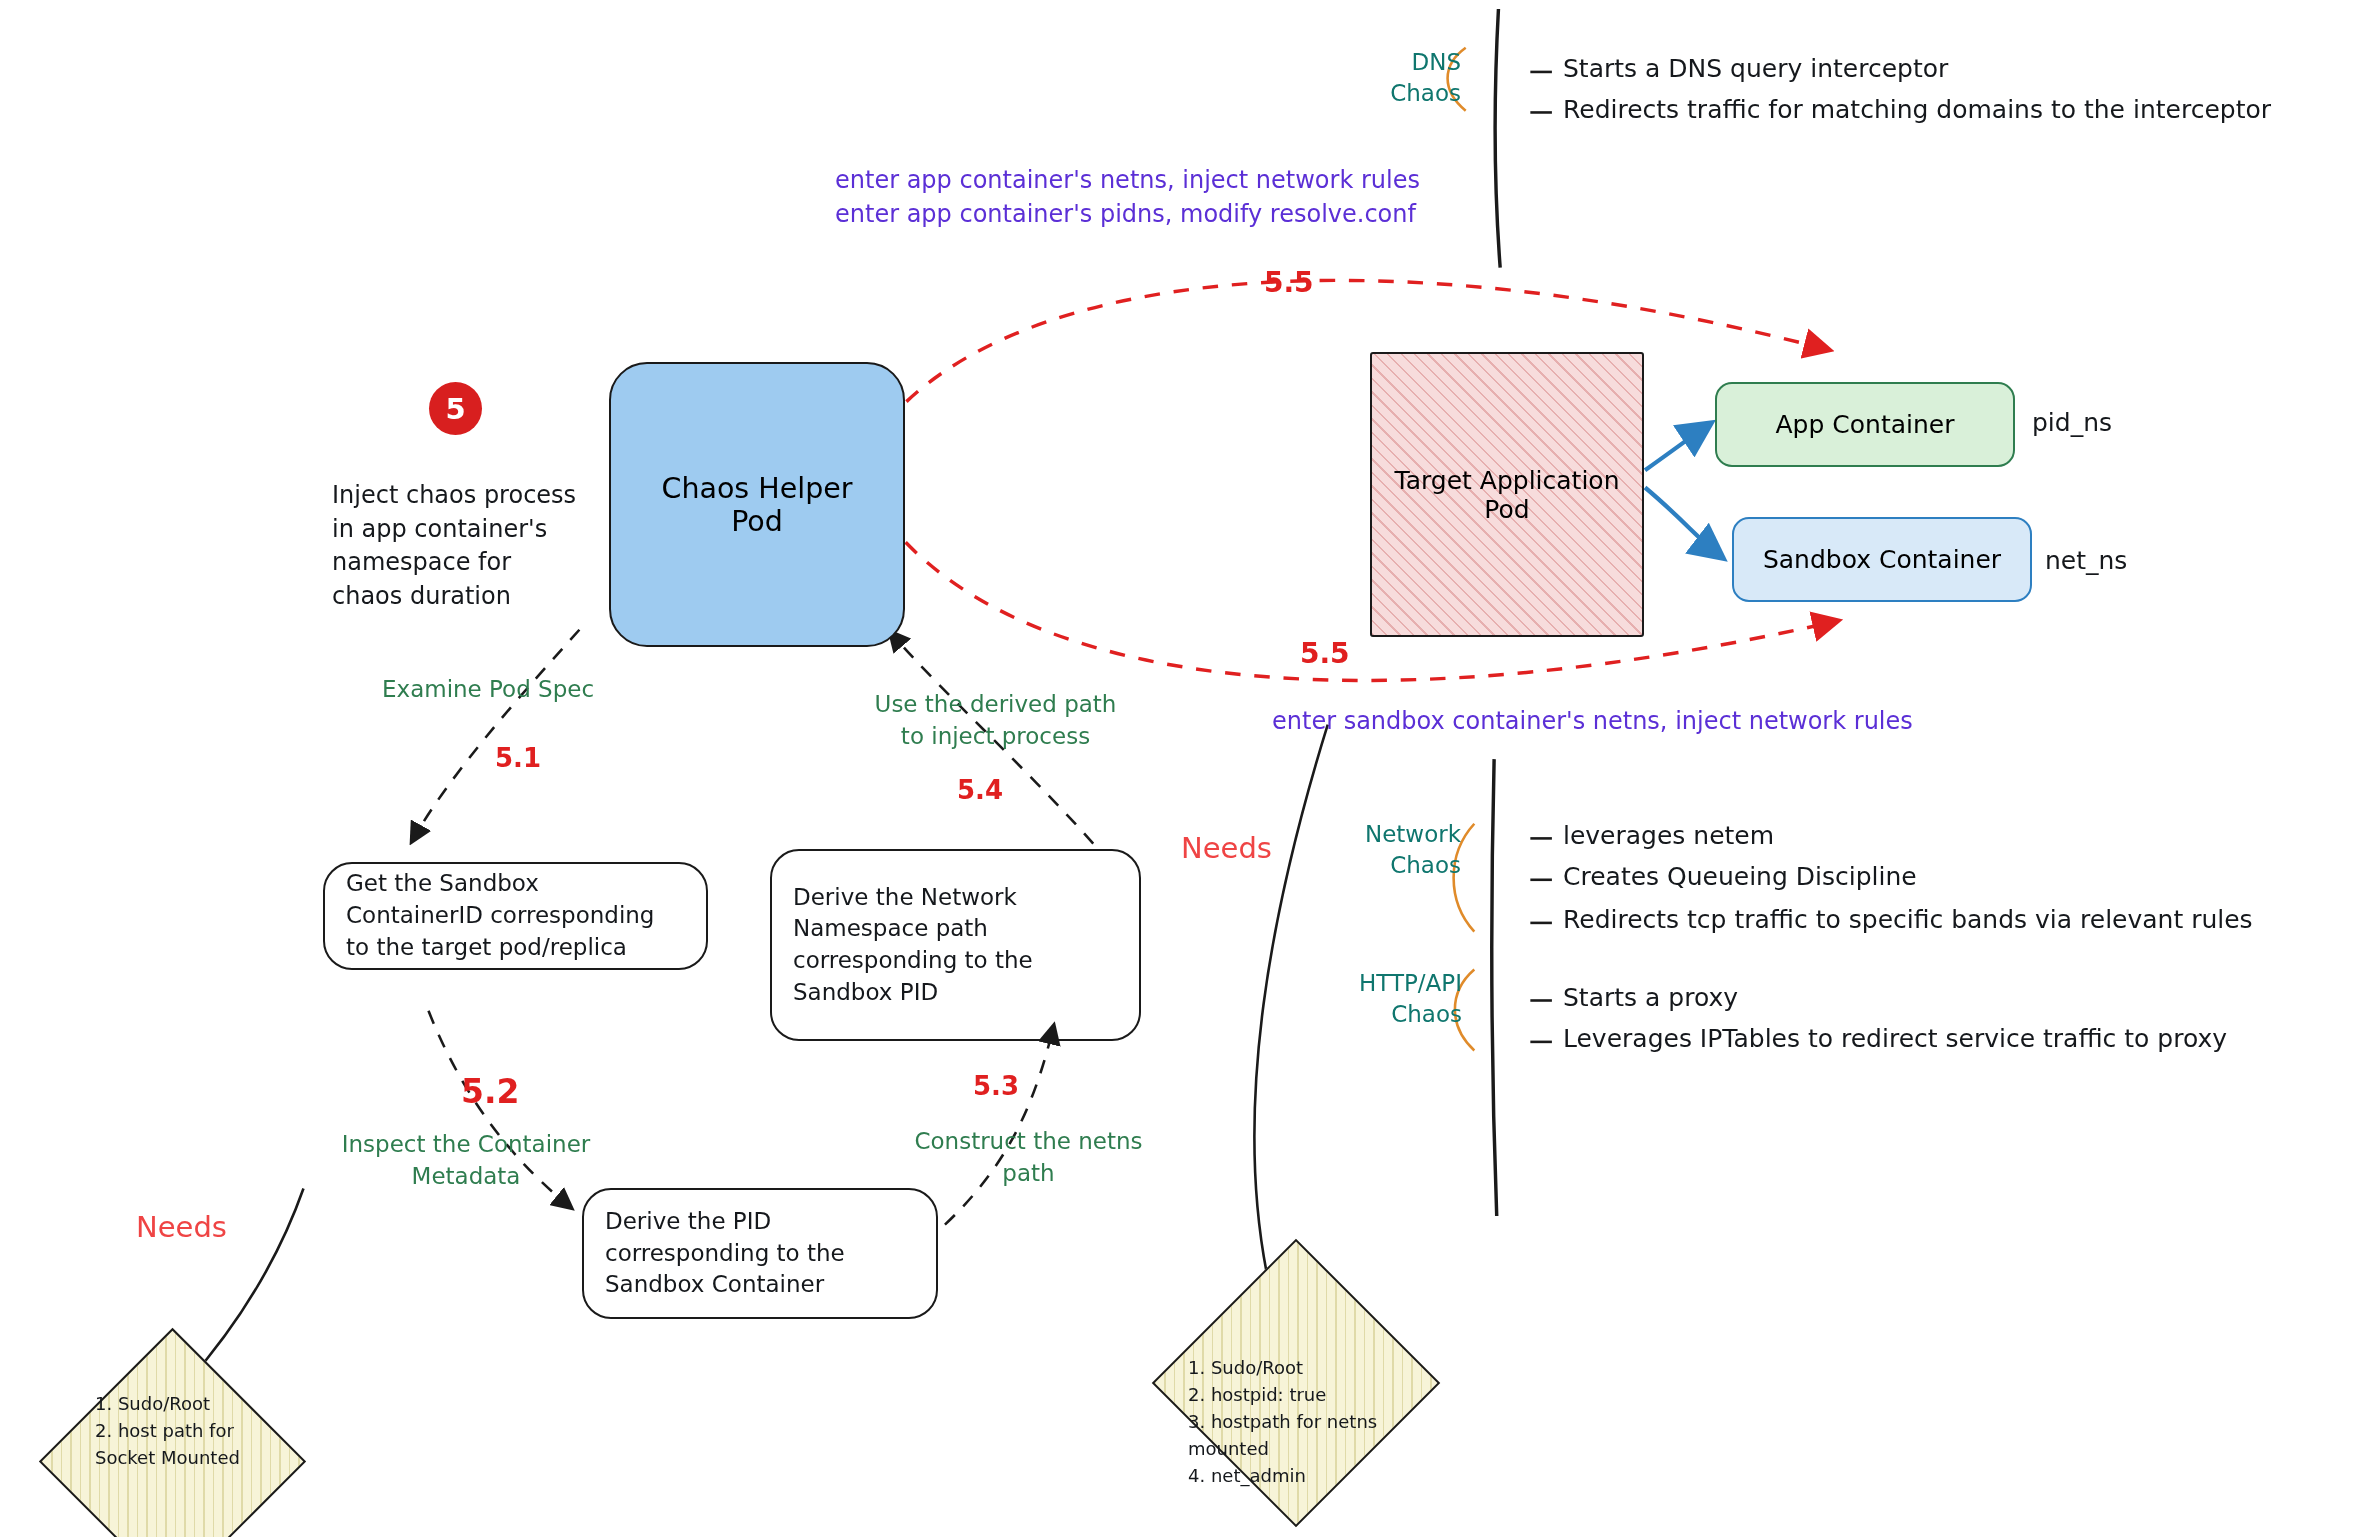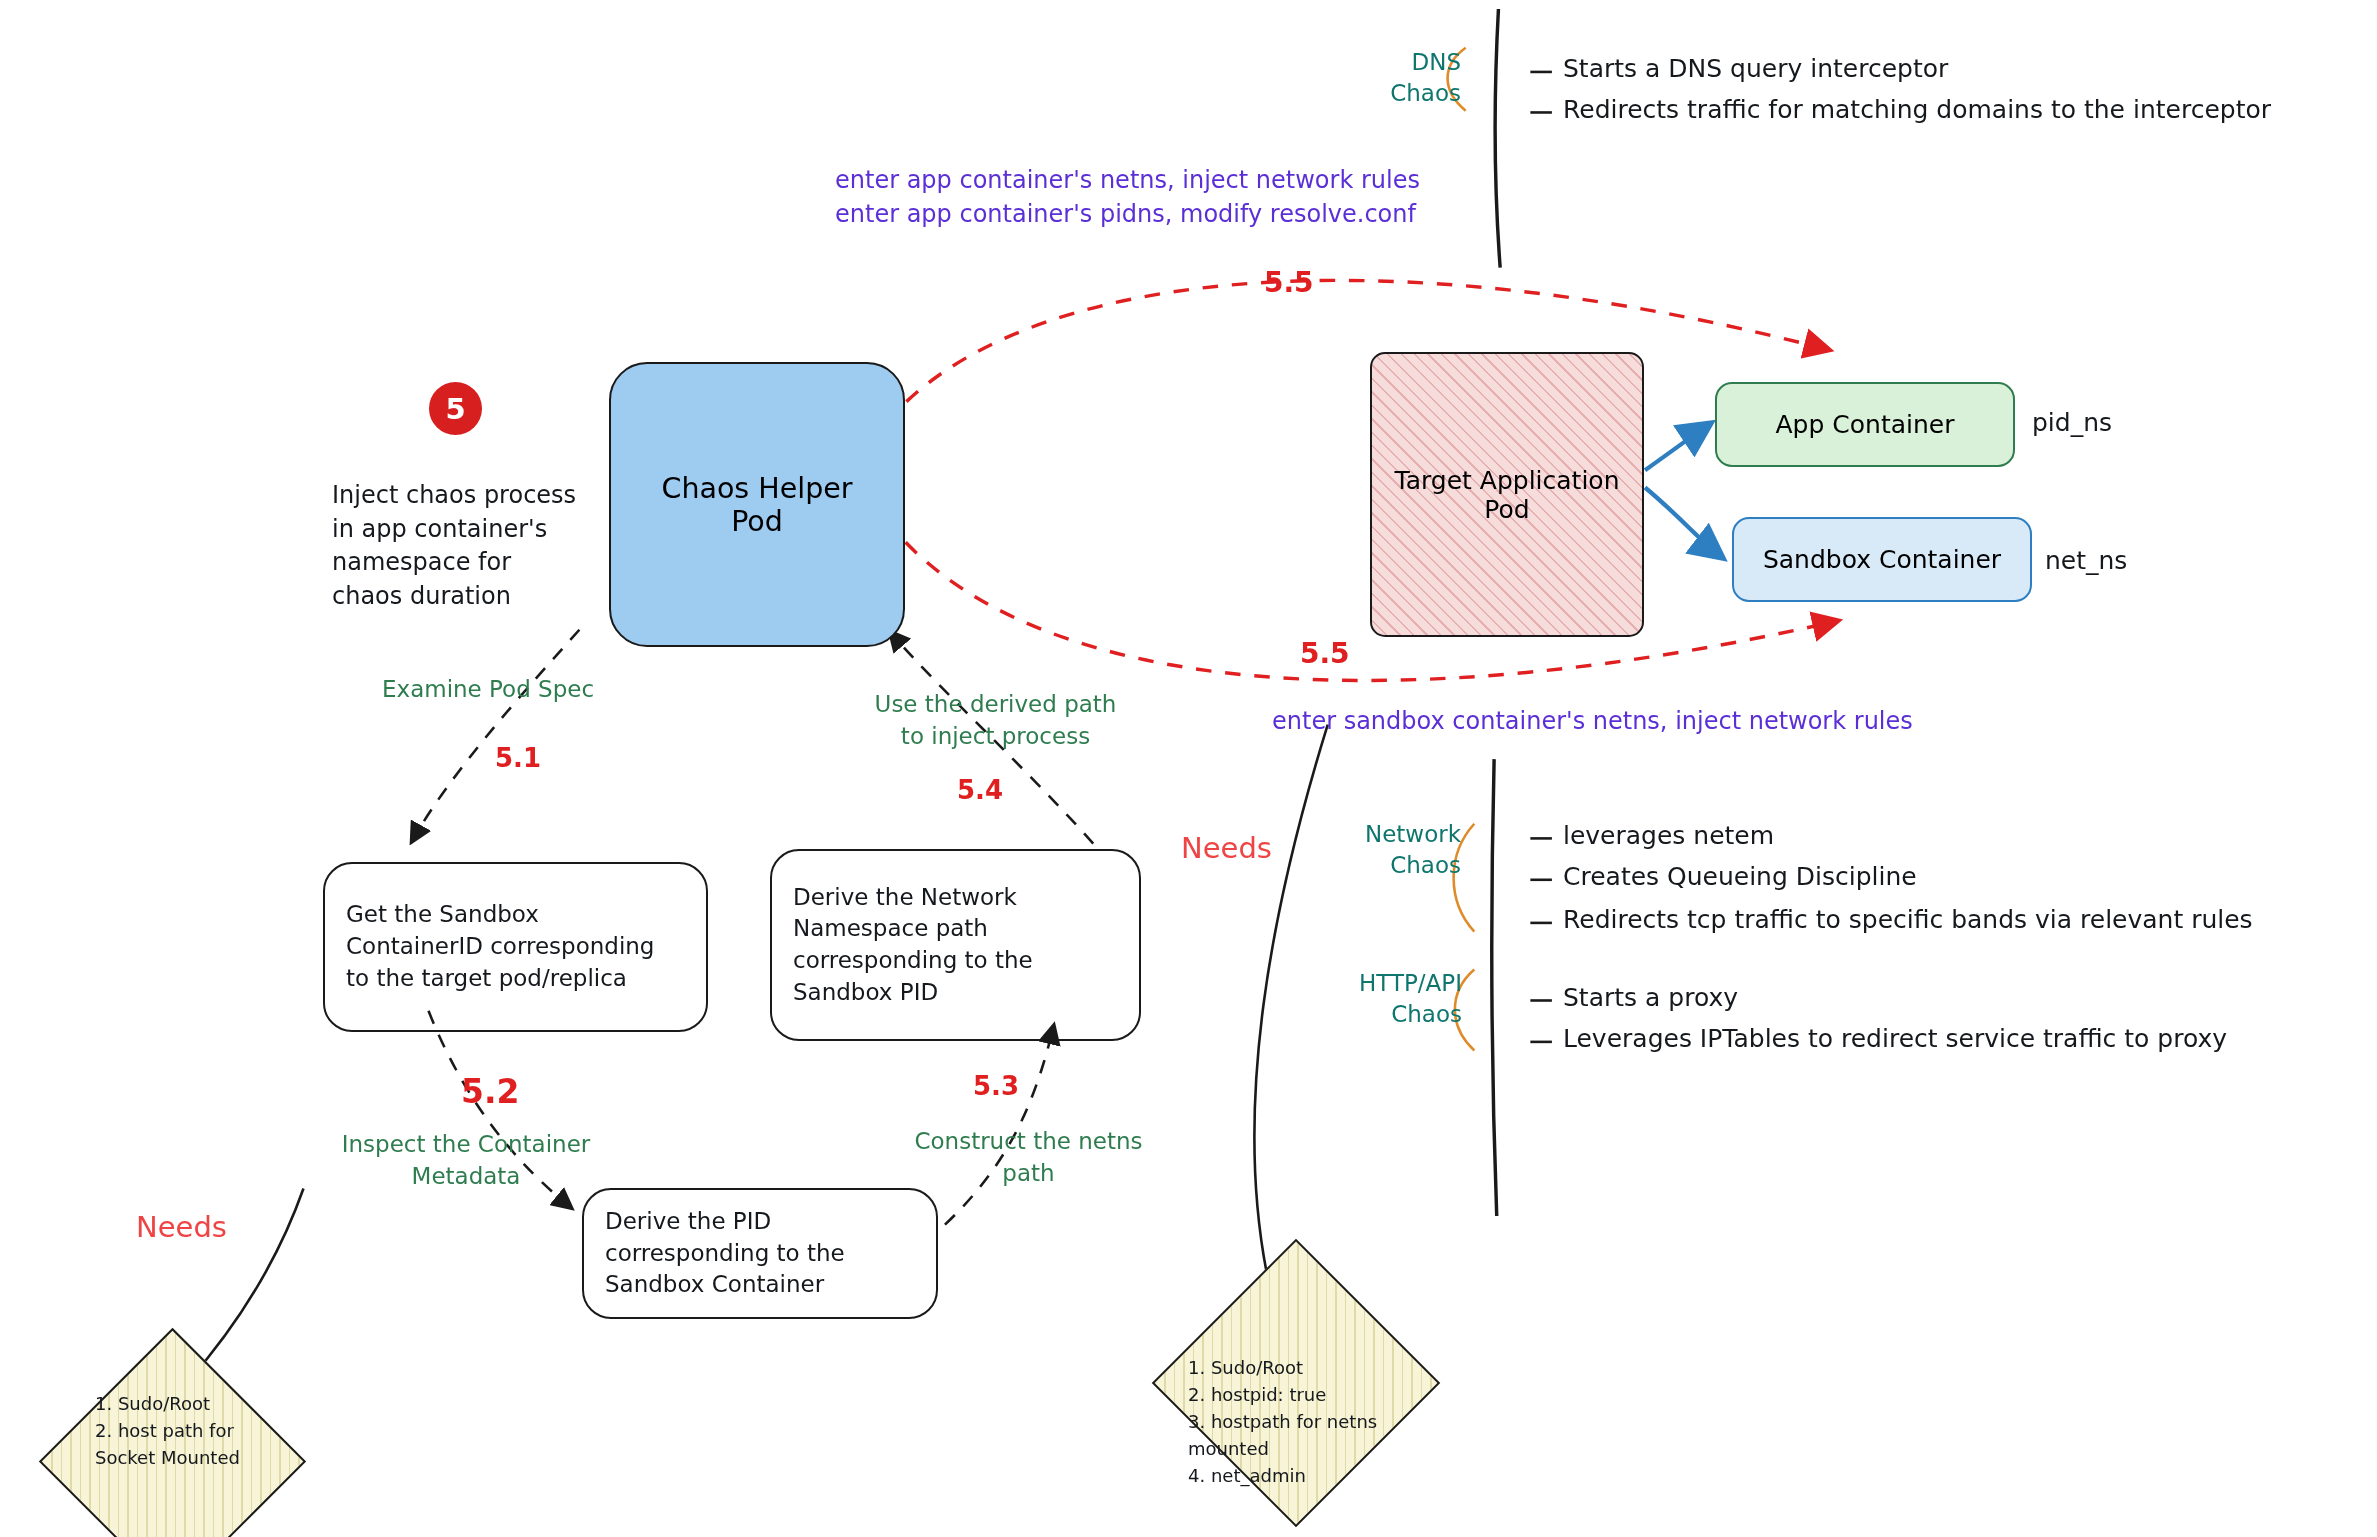--- a/index.html
+++ b/index.html
@@ -54,21 +54,21 @@
     background: #9ecbf0;
     border: 2.6px solid #1a1a1a;
     border-radius: 38px;
     font-size: 28.5px;
   }
   #target-app-pod {
     left: 1370px; top: 352px;
     width: 274px; height: 285px;
     background: #f7dcdc;
     border: 2.6px solid #1a1a1a;
-    border-radius: 15px;
+    border-radius: 3px;
     font-size: 25px;
     background-image: repeating-linear-gradient(45deg, rgba(210,120,120,.45) 0 1.7px, rgba(0,0,0,0) 1.7px 9.5px);
   }
   #app-container {
     left: 1715px; top: 382px;
     width: 300px; height: 85px;
     background: #d9f0d9;
     border: 2.6px solid #2f7d4f;
     border-radius: 17px;
     font-size: 25px;
@@ -76,21 +76,21 @@
   #sandbox-container {
     left: 1732px; top: 517px;
     width: 300px; height: 85px;
     background: #d8e9f8;
     border: 2.6px solid #2d7fc1;
     border-radius: 17px;
     font-size: 25px;
   }
   #box-get-sandbox {
     left: 323px; top: 862px;
-    width: 385px; height: 170px;
+    width: 385px; height: 108px;
     font-size: 23px;
     padding: 0 21px;
     justify-content: flex-start;
     text-align: left;
   }
   #box-derive-netns {
     left: 770px; top: 849px;
     width: 371px; height: 192px;
     font-size: 23px;
     padding: 0 21px;

